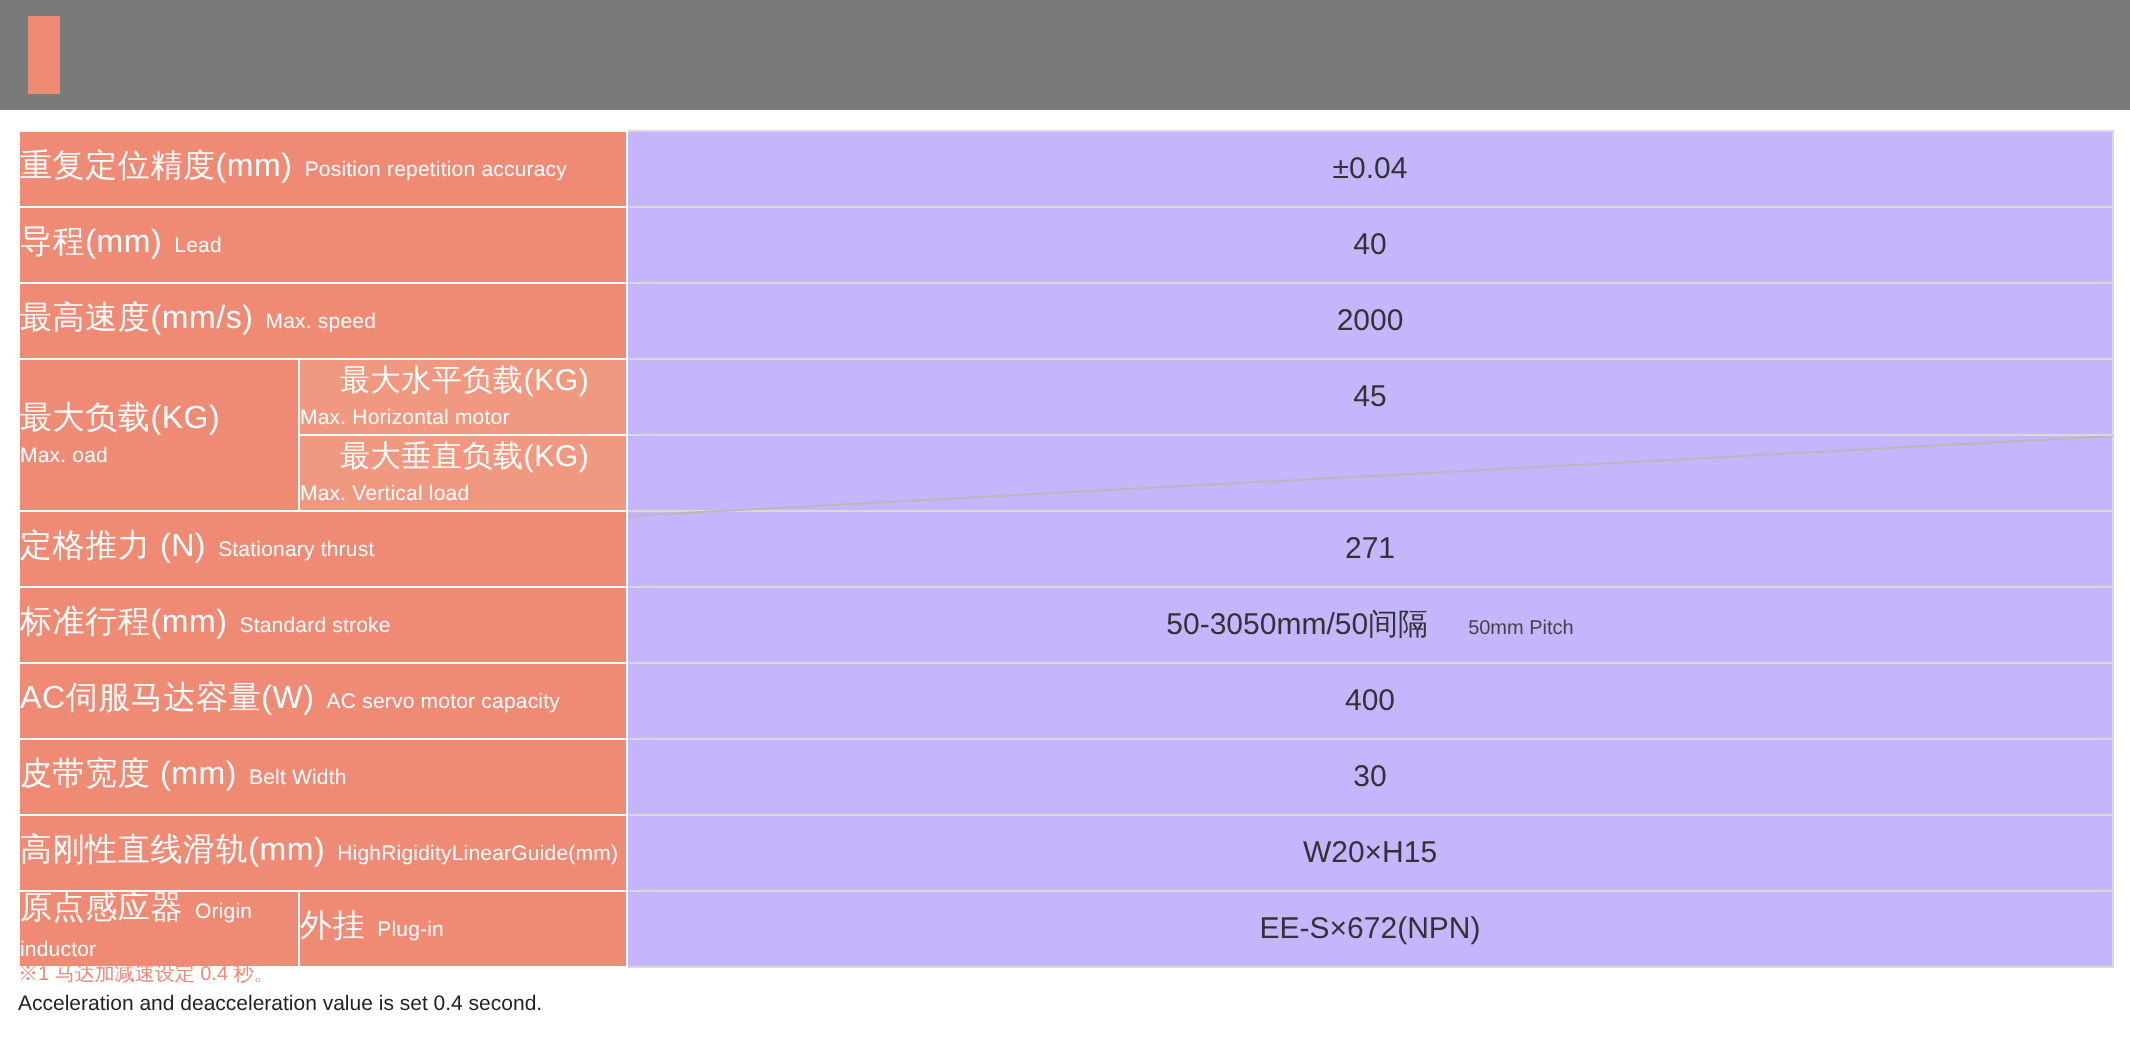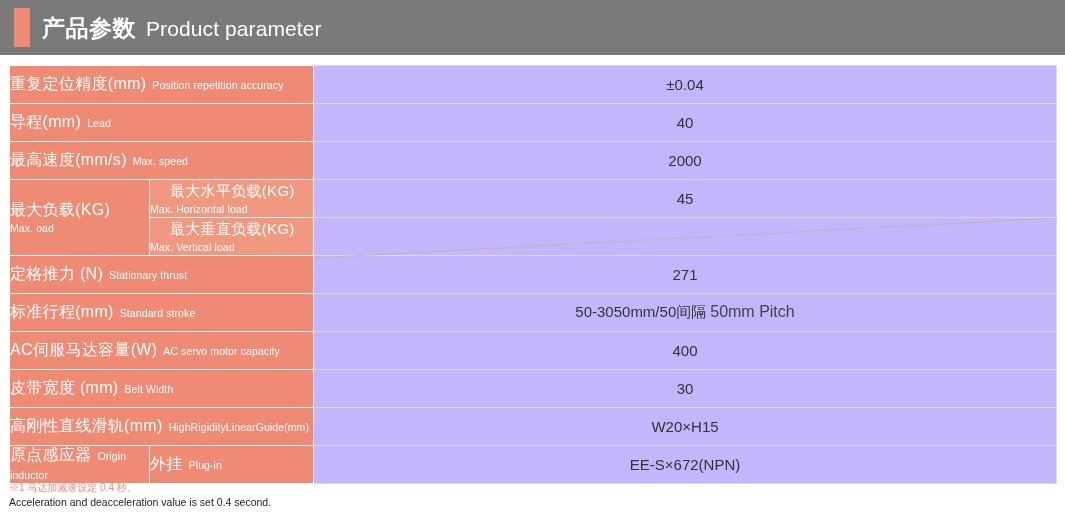--- a/index.html
+++ b/index.html
@@ -93,22 +93,22 @@
   }
   .val {
     background: #c4b5fd;
     border: 1px solid #d9d9d9 !important;
     text-align: center;
     font-size: 15px;
     color: #333;
     height: 37px;
   }
   .val .note {
-    font-size: 16px;
-    padding-left: 4px;
+    font-size: 10px;
+    padding-left: 20px;
     color: #444;
   }
   .val.blank {
     position: relative;
   }
   .val.blank svg {
     position: absolute;
     left: 0;
     top: 0;
   }
@@ -127,23 +127,20 @@
   .footnote .fn-en {
     color: #222;
     font-size: 10.5px;
   }
 </style>
 </head>
 <body>
 
 <div class="header">
   <div class="header-accent"></div>
-  <div class="header-title">
-    <span>产品参数</span><span class="en">Product parameter</span>
-  </div>
 </div>
 
 <table class="table">
   <colgroup>
     <col style="width:140px">
     <col style="width:164px">
     <col style="width:743px">
   </colgroup>
   <tbody>
 
@@ -168,21 +165,21 @@
       <td class="val">2000</td>
     </tr>
 
     <tr>
       <td class="lbl" rowspan="2">
         <span class="cn">最大负载(KG)</span>
         <span class="en block">Max. oad</span>
       </td>
       <td class="lbl sub">
         <span class="cn small">最大水平负载(KG)</span>
-        <span class="en block">Max. Horizontal load</span>
+        <span class="en block">Max. Horizontal motor</span>
       </td>
       <td class="val">45</td>
     </tr>
 
     <tr>
       <td class="lbl sub">
         <span class="cn small">最大垂直负载(KG)</span>
         <span class="en block">Max. Vertical load</span>
       </td>
       <td class="val blank">

